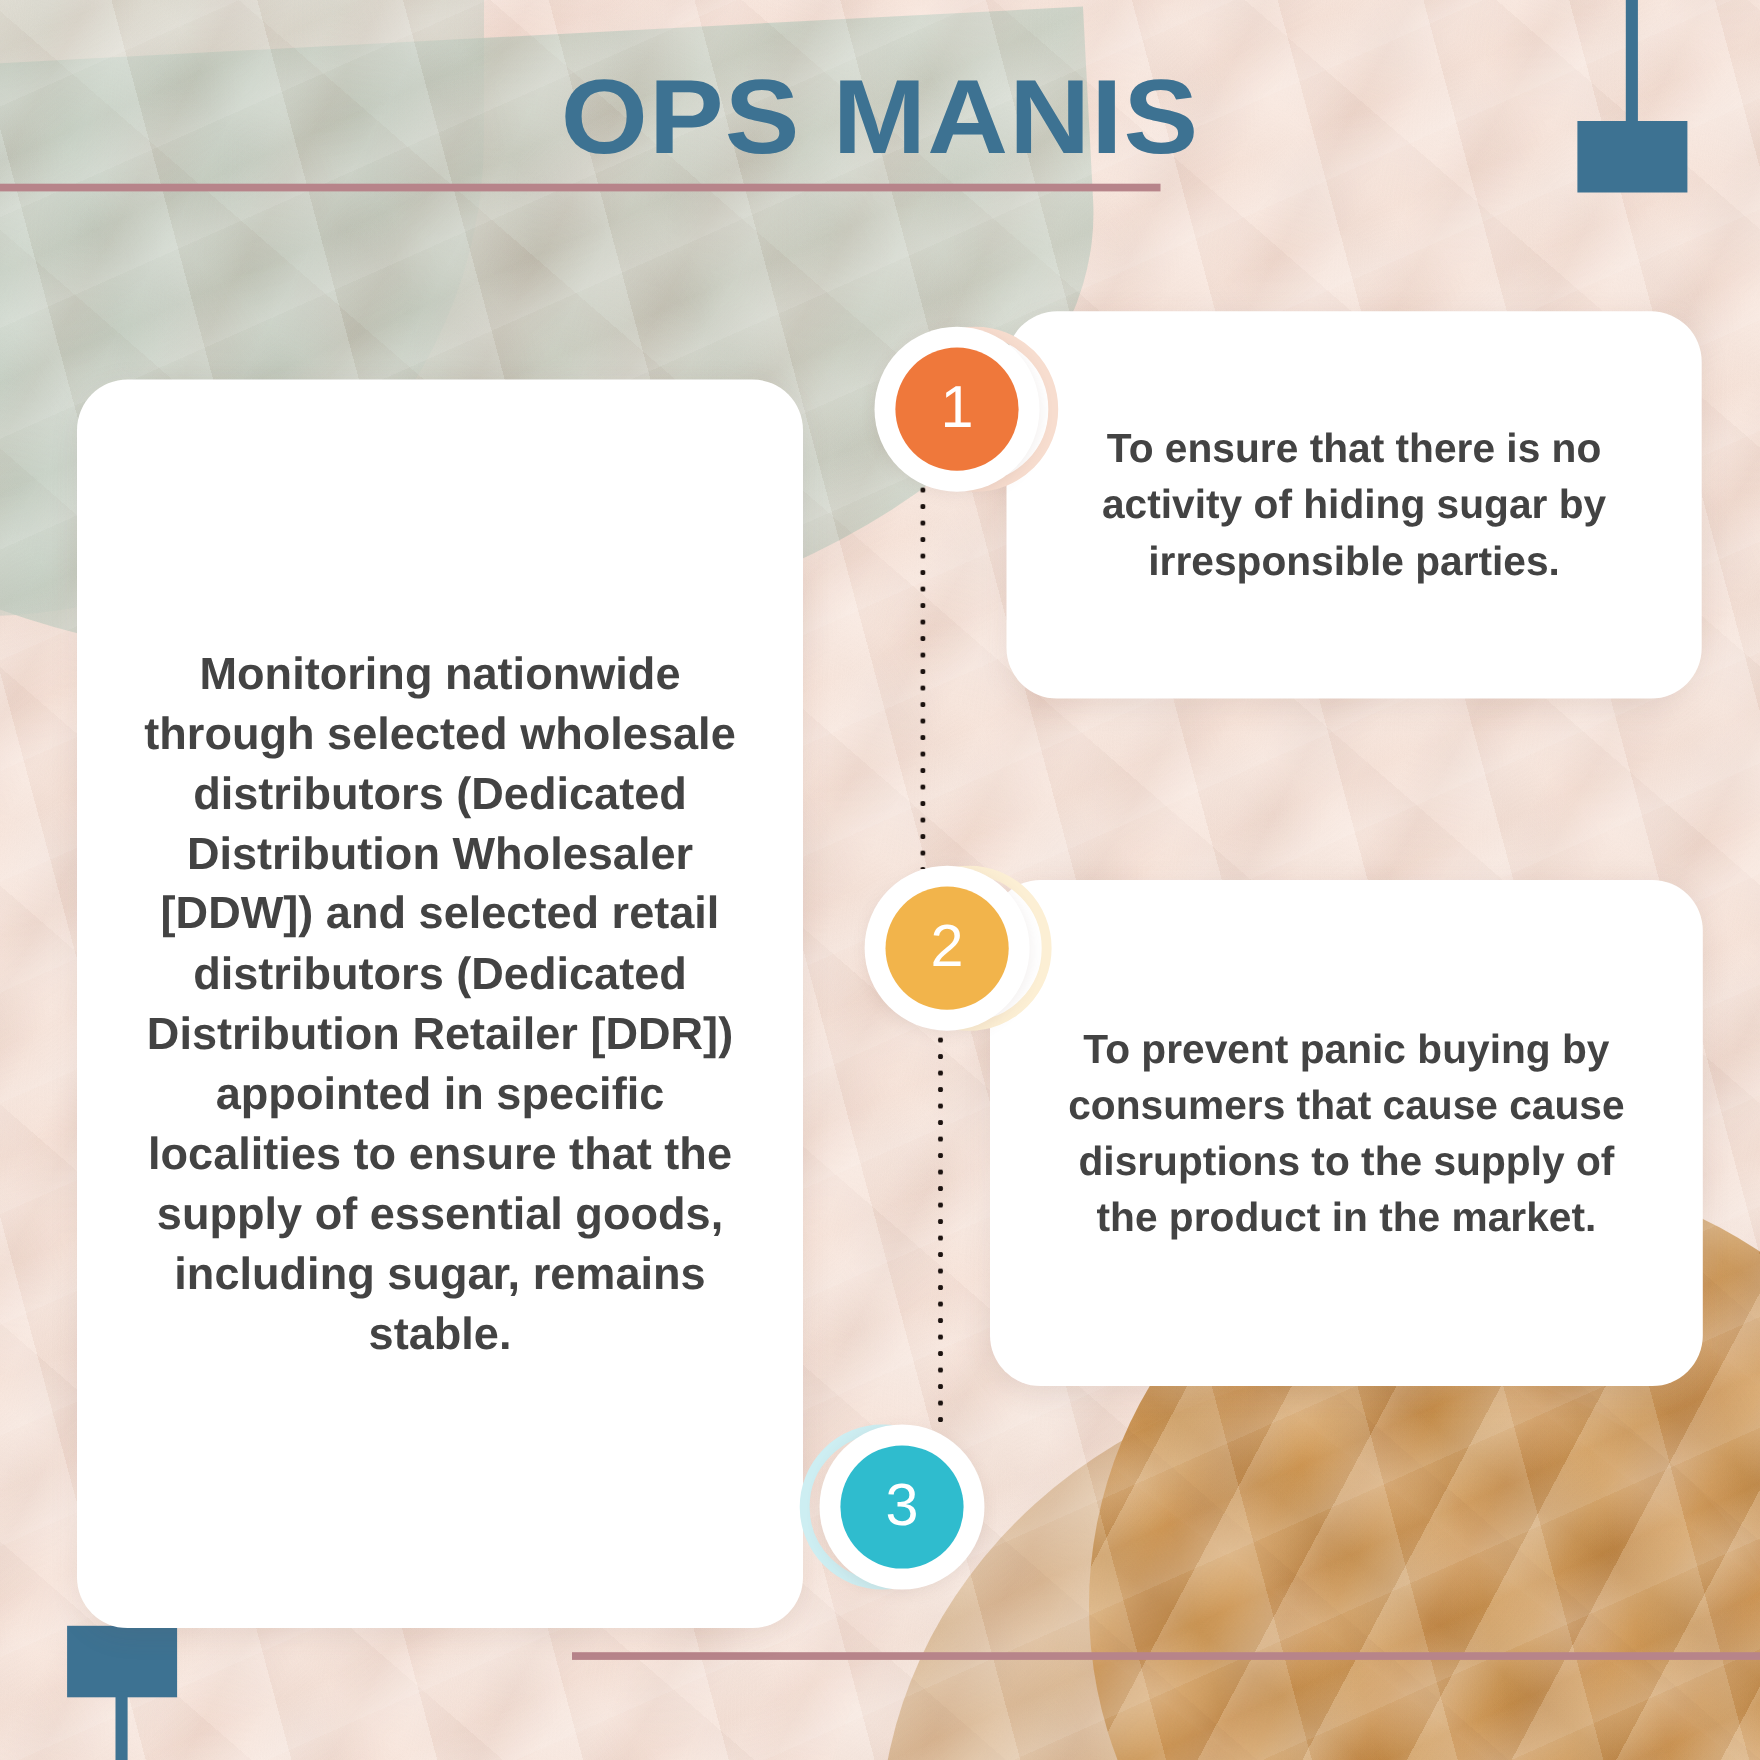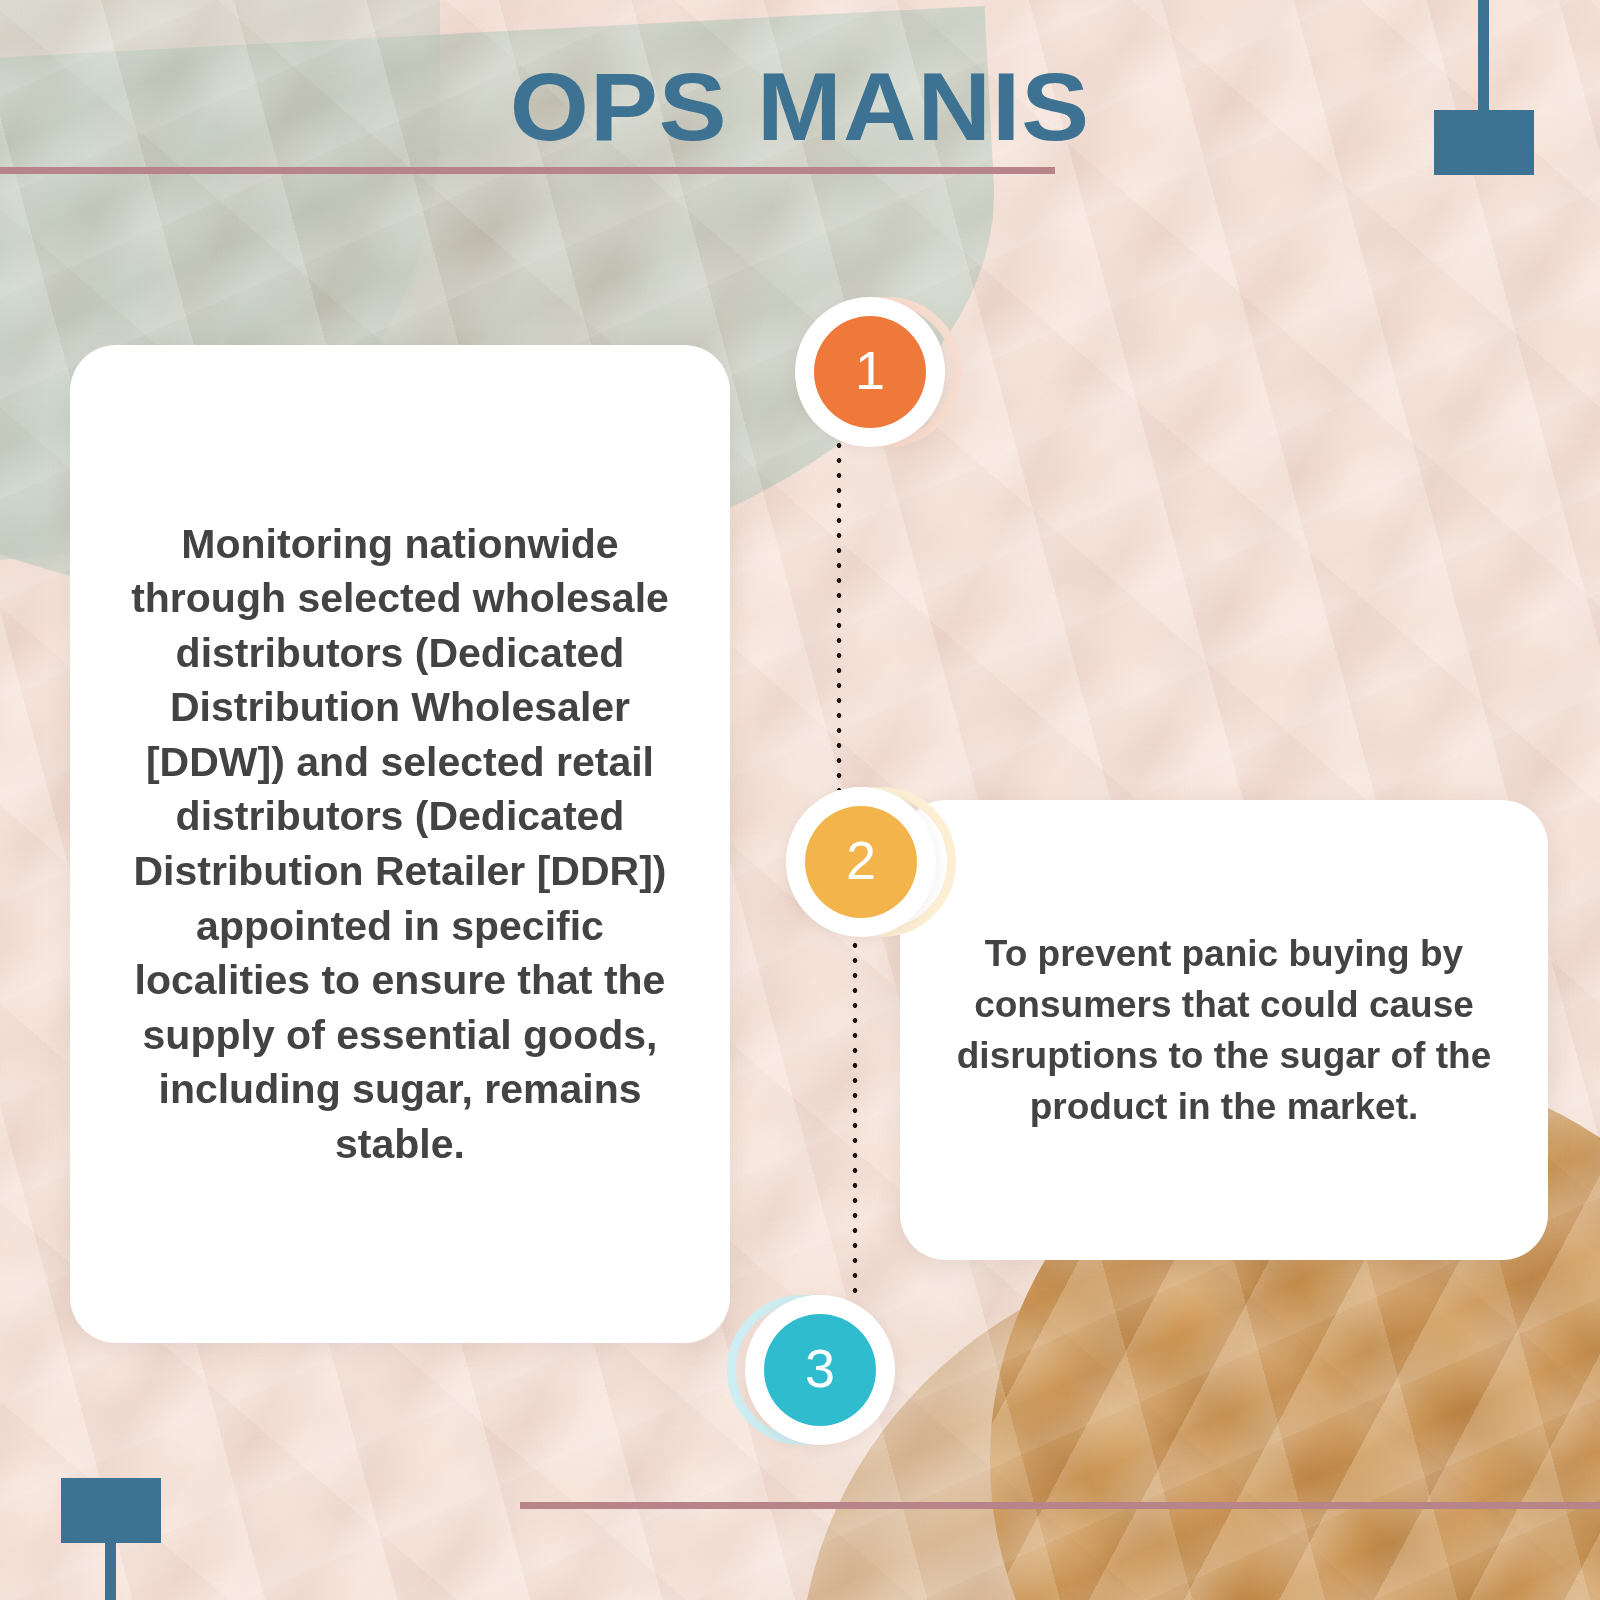--- a/index.html
+++ b/index.html
@@ -130,21 +130,21 @@
     align-items:center;
     justify-content:center;
     text-align:center;
     color:#434343;
     font-weight:700;
     line-height:1.38;
   }
 
   #card-main {
     left:70px; top:345px;
-    width:660px; height:998px;
+    width:660px; height:1135px;
     padding:40px 48px;
     font-size:41px;
     line-height:1.33;
   }
   #card-main .txt { width:100%; }
 
   #card-1 {
     left:915px; top:283px;
     width:632px; height:352px;
     padding:34px 52px;
@@ -235,23 +235,26 @@
 
   <div id="title">OPS MANIS</div>
 
   <div class="dots" style="left:836px; top:438px; height:352px;"></div>
   <div class="dots" style="left:852px; top:938px; height:362px;"></div>
 
   <div class="card" id="card-main">
     <div class="txt">Monitoring nationwide through selected wholesale distributors (Dedicated Distribution Wholesaler [DDW]) and selected retail distributors (Dedicated Distribution Retailer [DDR]) appointed in specific localities to ensure that the supply of essential goods, including sugar, remains stable.</div>
   </div>
 
+  <div class="card" id="card-1">
+    <div class="txt">To ensure that there is no activity of hiding sugar by irresponsible parties.</div>
+  </div>
 
   <div class="card" id="card-2">
-    <div class="txt">To prevent panic buying by consumers that could cause disruptions to the sugar of the product in the market.</div>
+    <div class="txt">To prevent panic buying by consumers that cause cause disruptions to the supply of the product in the market.</div>
   </div>
 
   <div class="halo" id="halo-1"></div>
   <div class="badge" id="badge-1">
     <div class="disc">1</div>
   </div>
 
   <div class="halo" id="halo-2"></div>
   <div class="badge" id="badge-2">
     <div class="disc">2</div>

